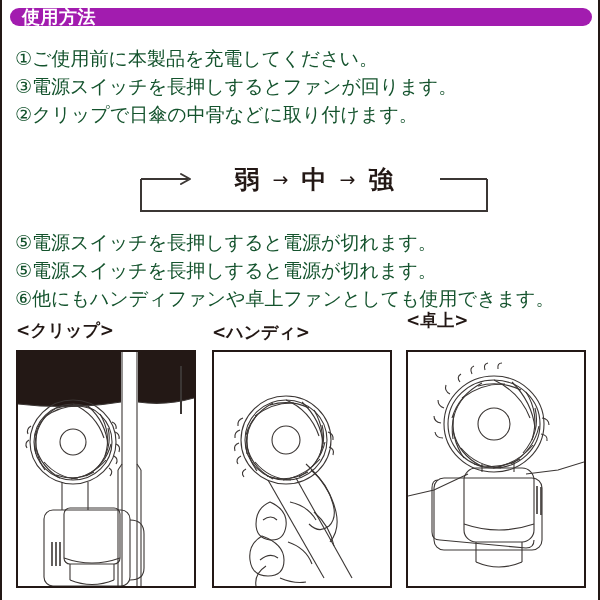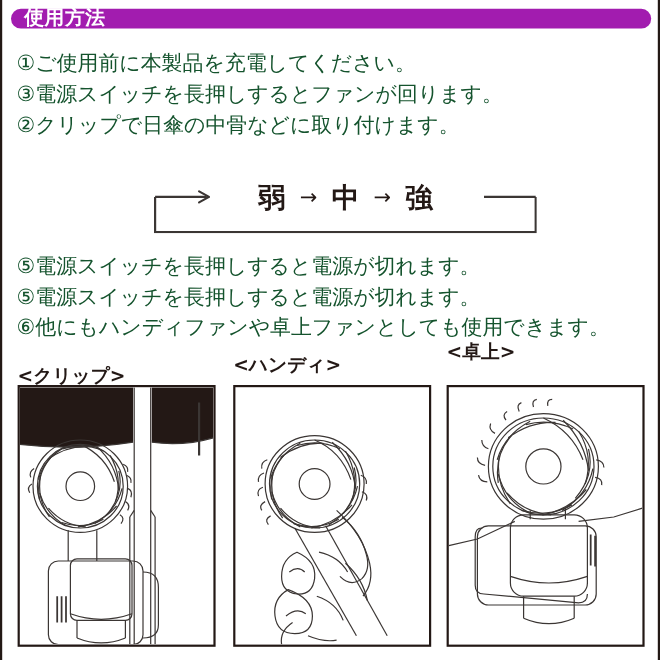--- a/index.html
+++ b/index.html
@@ -106,21 +106,21 @@
     top: 350px;
     width: 180px;
     height: 238px;
     box-sizing: border-box;
     border: 2px solid #231815;
     background: #ffffff;
     overflow: hidden;
   }
   .panel svg { display: block; }
 
-  .cap-clip   { left: 14px;  top: 322px; margin-top: 12px; }
+  .cap-clip   { left: 14px;  top: 322px; }
   .cap-handy  { left: 210px; top: 324px; }
   .cap-desk   { left: 404px; top: 312px; }
 
   .panel-clip  { left: 14px; }
   .panel-handy { left: 210px; }
   .panel-desk  { left: 404px; }
 </style>
 </head>
 <body>
 

